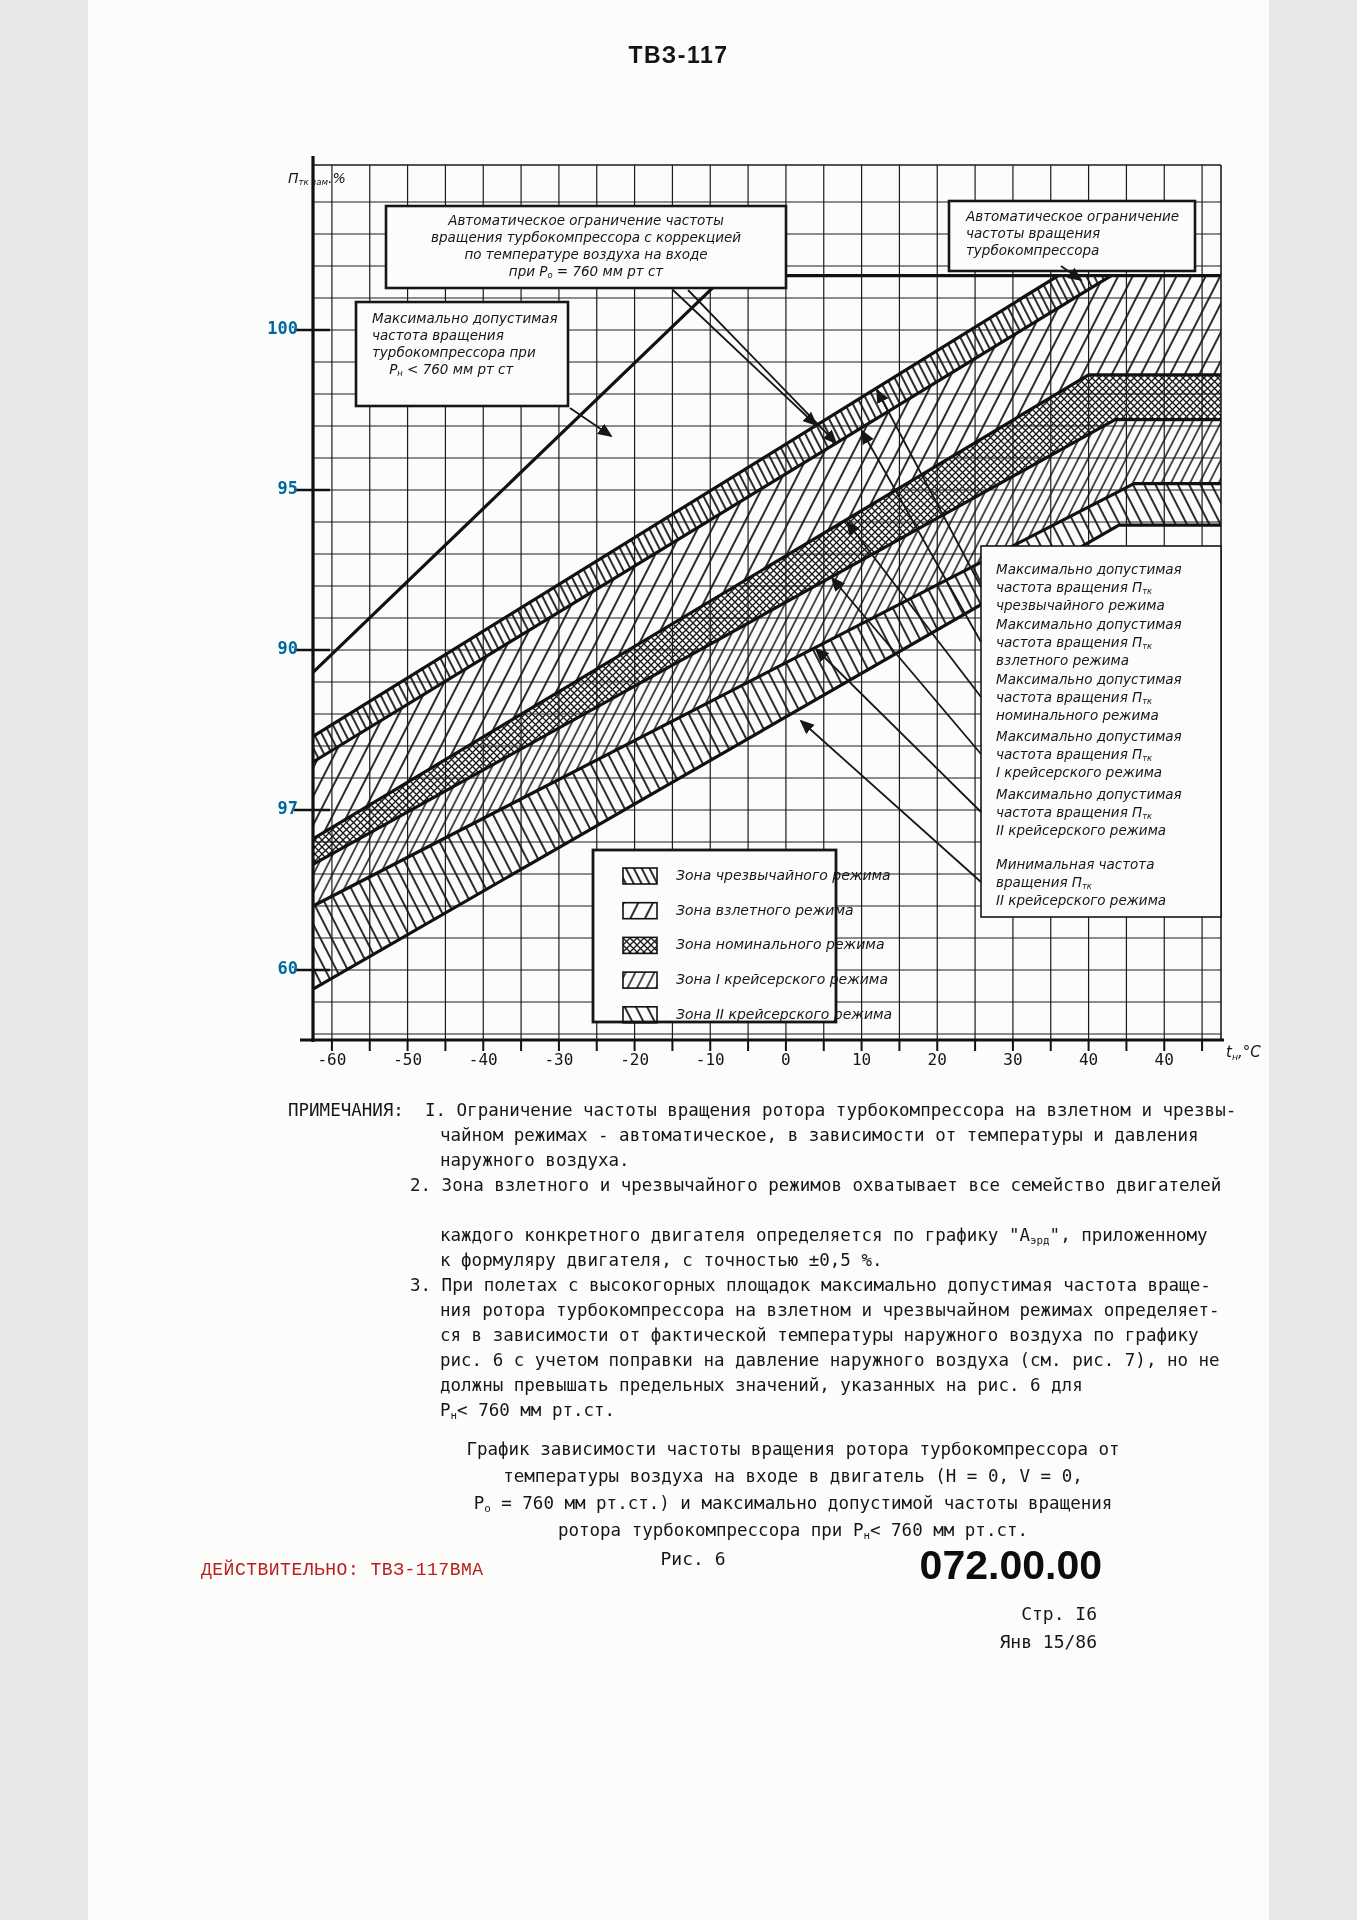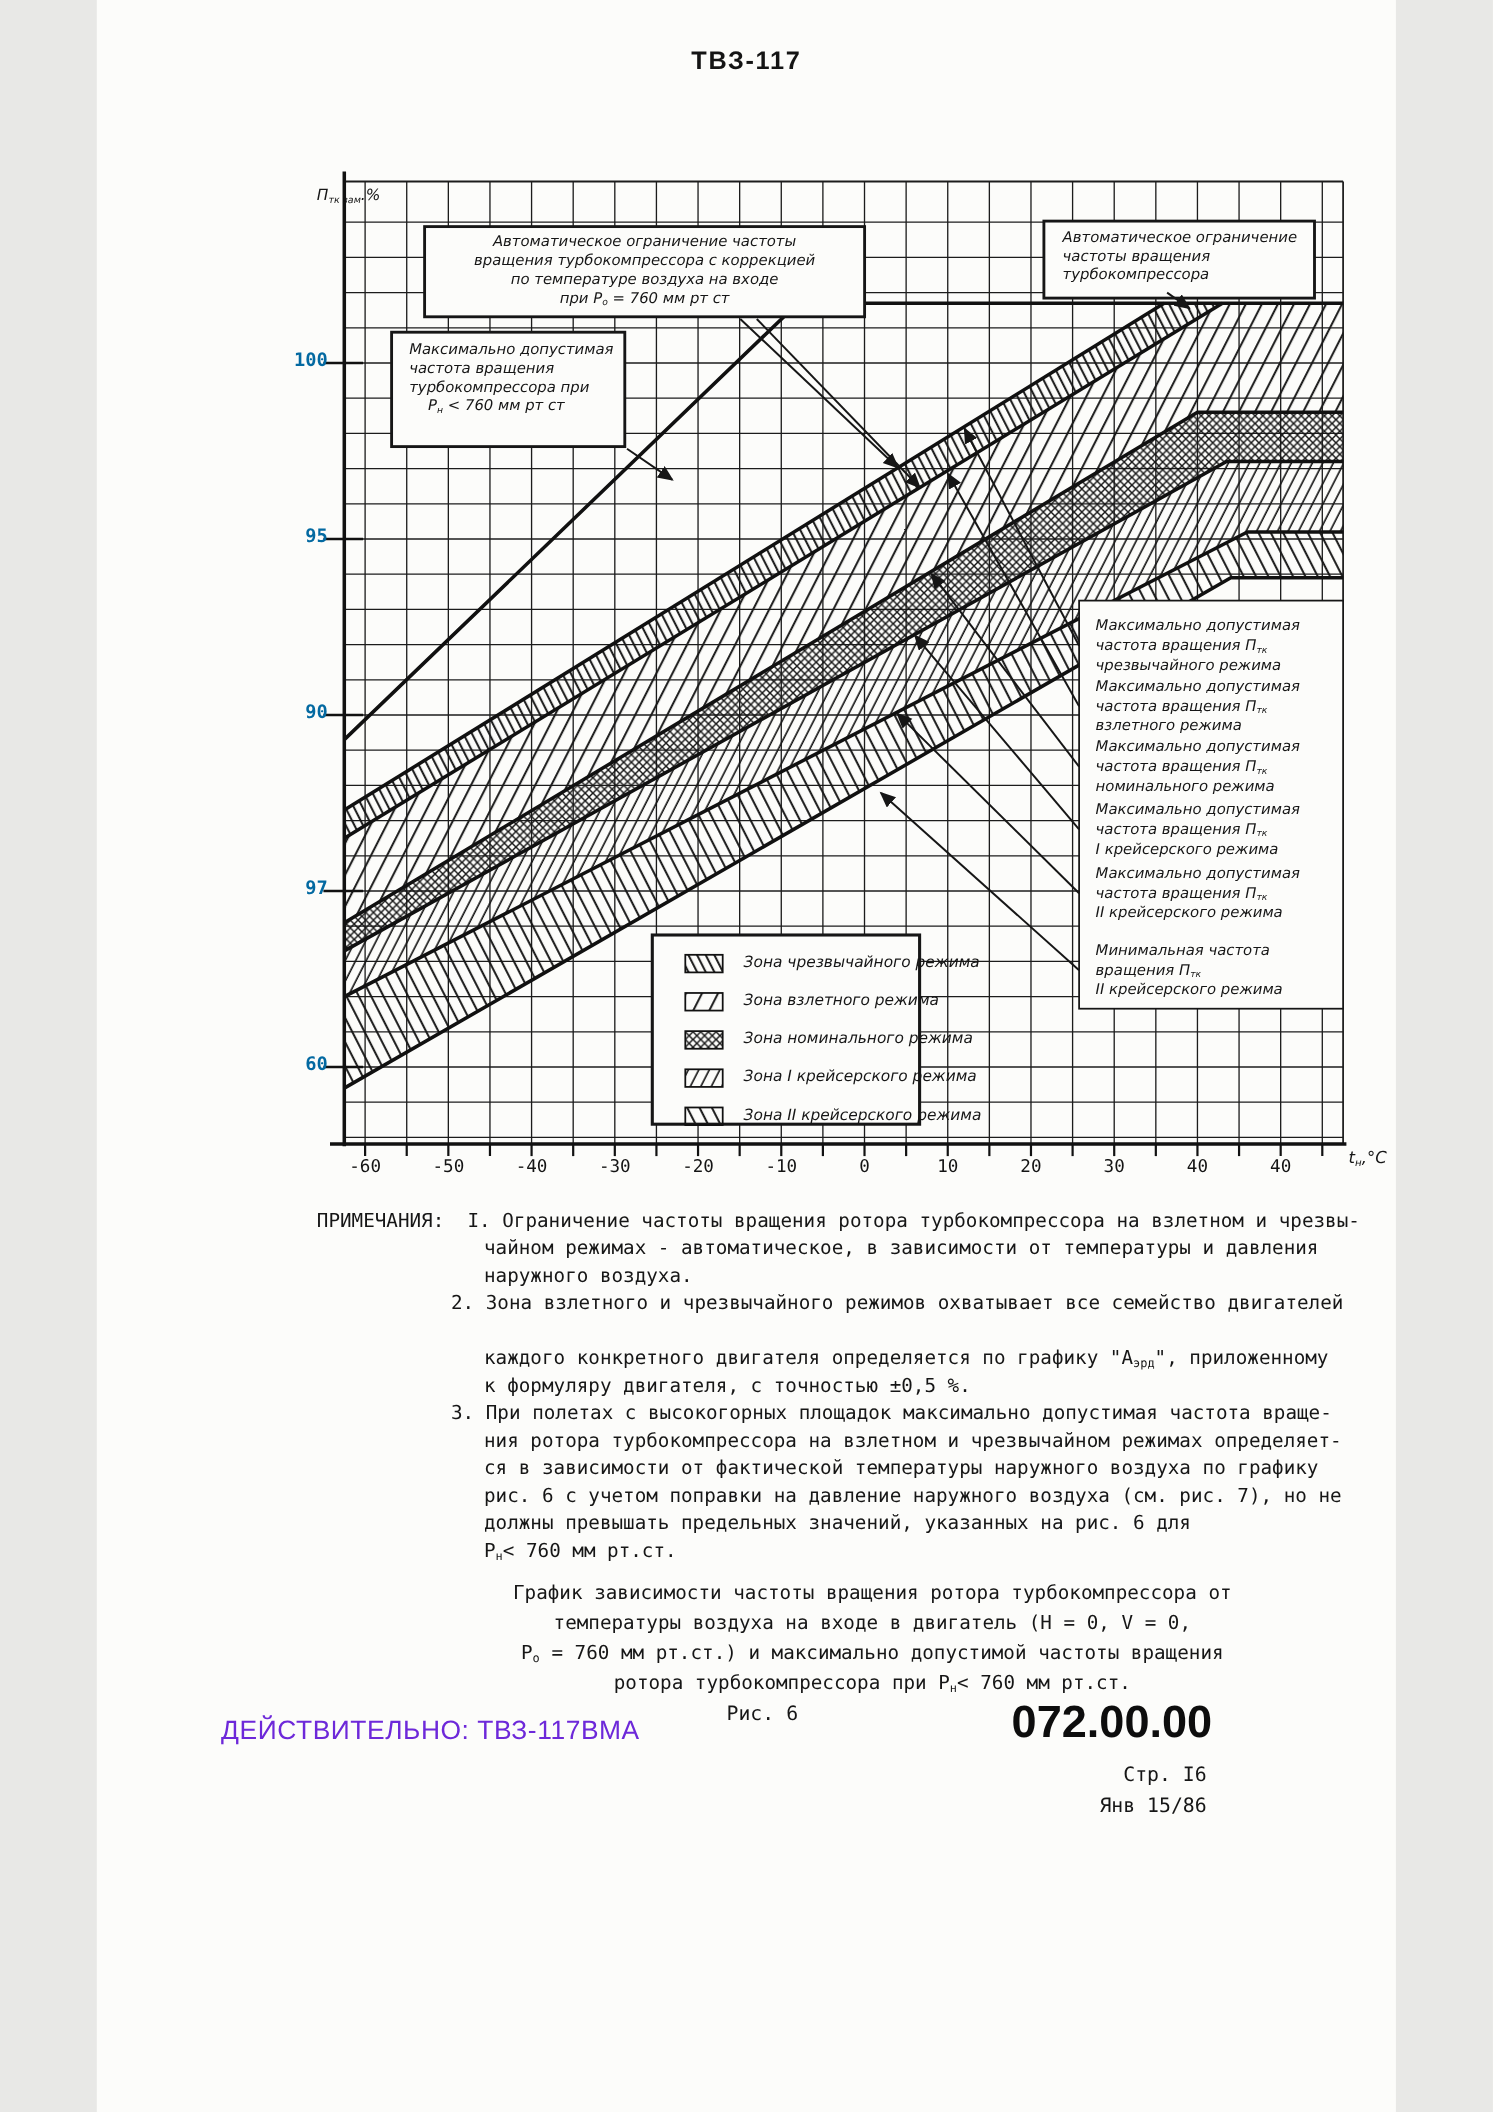--- a/index.html
+++ b/index.html
@@ -199,21 +199,21 @@
   <div id="notes"></div>
 
   <div id="caption" class="abs" style="left:310px;top:1436px;width:790px;text-align:center;">
       <div class="mono cap-line">График зависимости частоты вращения ротора турбокомпрессора от</div>
       <div class="mono cap-line">температуры воздуха на входе в двигатель (Н = 0, V = 0,</div>
       <div class="mono cap-line">P<sub>о</sub> = 760 мм рт.ст.) и максимально допустимой частоты вращения</div>
       <div class="mono cap-line">ротора турбокомпрессора при P<sub>н</sub>&lt; 760 мм рт.ст.</div>
     </div>
   <div class="abs mono" style="left:550px;top:1548px;width:110px;text-align:center;font-size:18px;">Рис. 6</div>
 
-  <div class="abs" style="left:113px;top:1560px;font-size:24px;font-family:Liberation Sans, sans-serif;letter-spacing:0.5px;color:#6d28d9;">ДЕЙСТВИТЕЛЬНО: ТВЗ-117ВМА</div>
+  <div class="abs" style="left:113px;top:1560px;font-size:18px;font-family:Liberation Mono, monospace;letter-spacing:0.5px;color:#b91c1c;">ДЕЙСТВИТЕЛЬНО: ТВЗ-117ВМА</div>
   <div class="abs" style="right:167px;top:1542px;font-size:41px;font-weight:bold;font-family:'Liberation Sans',sans-serif;color:#0d0d0d;">072.00.00</div>
   <div class="abs mono" style="right:172px;top:1603px;font-size:18px;">Стр. I6</div>
   <div class="abs mono" style="right:172px;top:1631px;font-size:18px;">Янв 15/86</div>
 <div class="abs ytick" style="left: 160px; top: 958px;">60</div>
     <div class="abs ytick" style="left: 160px; top: 798px;">97</div>
     <div class="abs ytick" style="left: 160px; top: 638px;">90</div>
     <div class="abs ytick" style="left: 160px; top: 478px;">95</div>
     <div class="abs ytick" style="left: 160px; top: 318px;">100</div>
     <div class="abs xtick" style="left: 218.917px; top: 1050px;">-60</div>
     <div class="abs xtick" style="left: 294.584px; top: 1050px;">-50</div>

